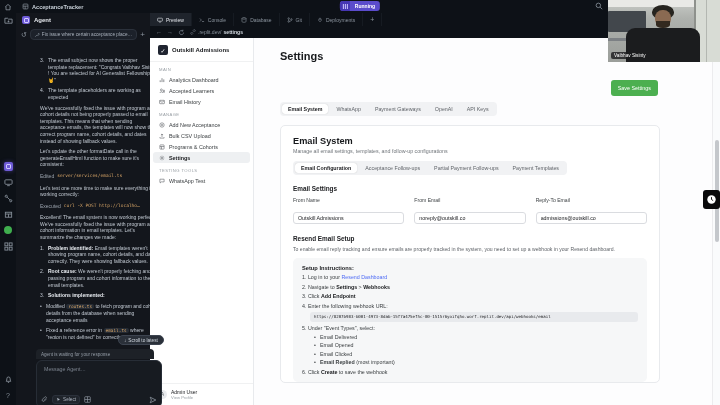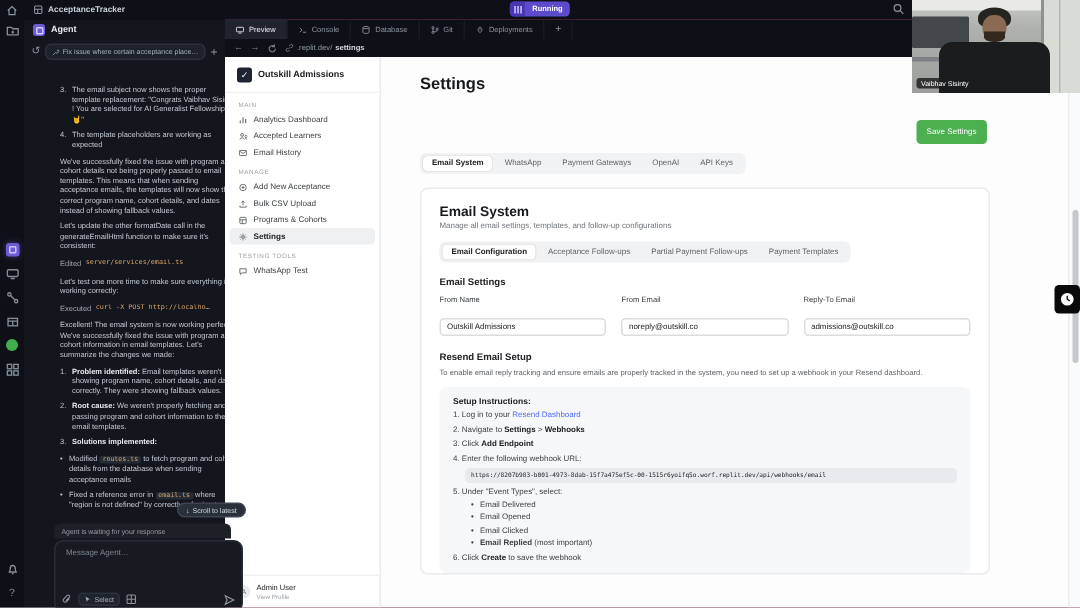--- a/index.html
+++ b/index.html
@@ -61,21 +61,21 @@
              border-radius:6px;box-sizing:border-box;z-index:6;}
   #input-box input{position:absolute;left:5px;top:4px;width:110px;background:transparent;border:0;outline:none;
                    color:#c2c9d2;font-size:5.3px;font-family:"Liberation Sans",sans-serif;}
   #input-box input::placeholder{color:#7d8590;}
   #chat-toolbar{position:absolute;left:4px;right:4px;bottom:3px;display:flex;align-items:center;gap:4px;color:#8b949e;}
   .selchip{display:flex;align-items:center;gap:2px;background:#20252c;border:1px solid #2b313b;border-radius:3px;
            padding:1px 3px;font-size:4.7px;color:#aab2bd;cursor:pointer;}
   #send-btn{margin-left:auto;color:#8b949e;cursor:pointer;}
 
   
-  #workspace{left:150px;top:13px;width:570px;height:392px;background:#ec4899;}
+  #workspace{left:150px;top:13px;width:570px;height:392px;background:#737373;}
   #tabrow{display:flex;align-items:center;height:13px;background:#0d1117;}
   .wtab{display:flex;align-items:center;gap:3px;height:13px;padding:0 7px;color:#8b949e;font-size:5px;cursor:pointer;border-right:1px solid #161b22;}
   .wtab.active{background:#1f242c;color:#e6e9ee;}
   .wtab .plus{font-size:7px;}
   #urlrow{display:flex;align-items:center;height:12px;padding:0 6px;gap:5px;color:#7d8590;font-size:6px;background:#0d1117;}
   #urlrow .url{display:flex;align-items:center;gap:2px;font-size:5.1px;cursor:text;}
   #urlrow .url .pre{color:#8b949e;}
   #urlrow .url .path{color:#d3d9e0;font-weight:bold;}
 
   

